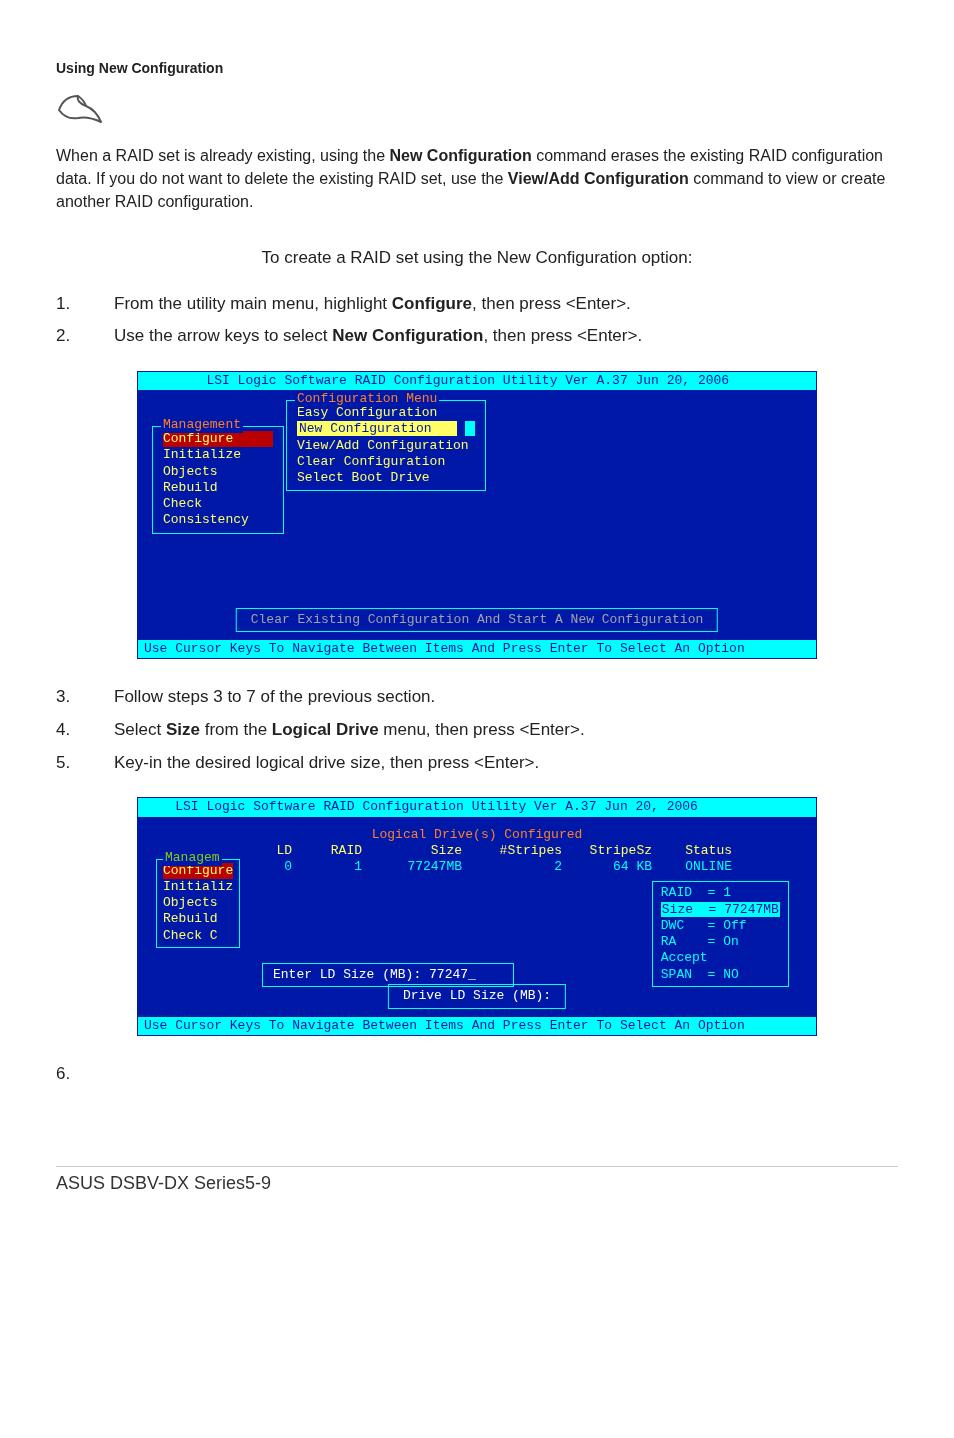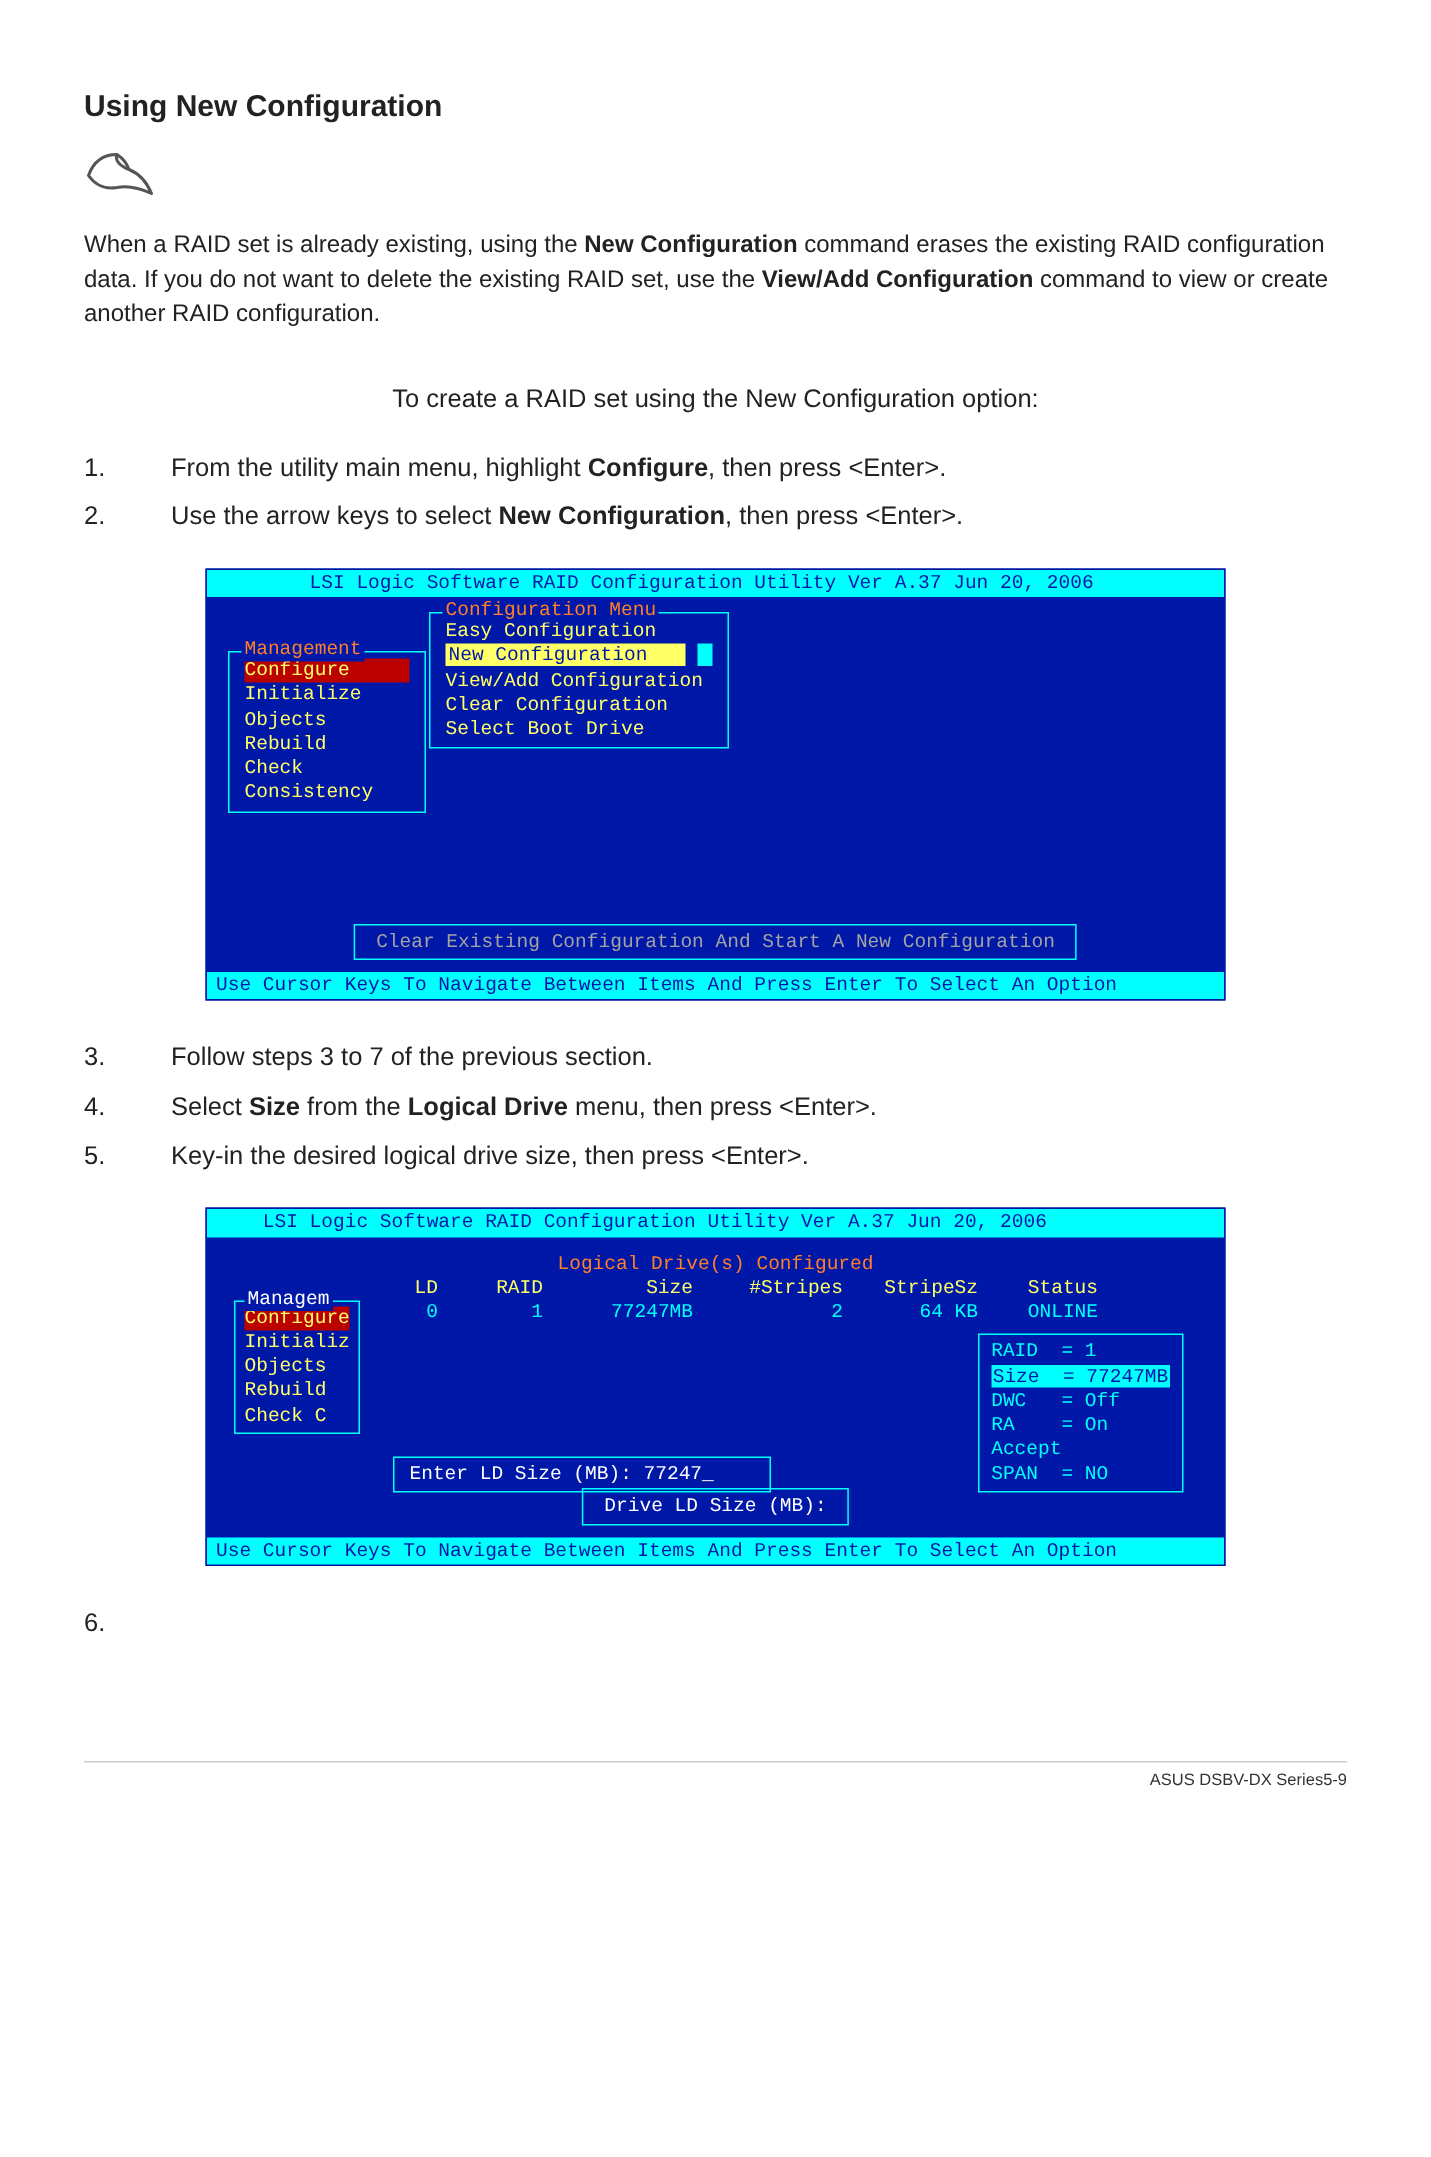--- a/index.html
+++ b/index.html
@@ -1,18 +1,18 @@
 <!DOCTYPE html>
 <html><head>
 <meta charset="utf-8">
 <style>
   * { box-sizing: border-box; margin: 0; padding: 0; }
   html, body { width: 954px; background: #fff; font-family: Arial, Helvetica, sans-serif; color: #222; }
   body { padding: 60px 56px 30px 56px; }
-  h2.section { font-size: 20px; font-weight: bold; margin-bottom: 14px; }
+  h2.section { font-size: 14px; font-weight: bold; margin-bottom: 14px; }
   .note-block { display: flex; align-items: flex-start; gap: 12px; padding: 0 0 16px 0; margin-bottom: 18px; flex-direction: column; }
   .note-icon { flex: 0 0 auto; }
   .note-icon svg { width: 48px; height: 38px; }
   .note-text { font-size: 16px; line-height: 1.45; }
   .intro { font-size: 17px; margin-bottom: 24px; text-align: center; }
   ol.steps { list-style: none; font-size: 17px; margin-bottom: 22px; }
   ol.steps li { display: flex; gap: 30px; margin-bottom: 8px; line-height: 1.45; }
   ol.steps li .num { flex: 0 0 28px; }
   .bold { font-weight: bold; }
 
@@ -52,38 +52,38 @@
   }
 
   
   .ld-header { color: #ff7f27; text-align: center; }
   .ld-cols { color: #ffff66; display: grid; grid-template-columns: 40px 70px 100px 100px 90px 80px; justify-content: start; margin-left: 110px; gap: 0; }
   .ld-cols span, .ld-row span { text-align: right; padding-right: 10px; }
   .ld-row { display: grid; grid-template-columns: 40px 70px 100px 100px 90px 80px; margin-left: 110px; }
   .side-box {
     position: absolute; left: 18px; top: 42px; border: 1px solid #00ffff; padding: 3px 6px;
   }
-  .side-box .lbl { position: absolute; top: -10px; left: 6px; background: #0018a8; color: #ffffff; padding: 0 2px; }
+  .side-box .lbl { position: absolute; top: -10px; left: 6px; background: #0018a8; color: #84cc16; padding: 0 2px; }
   .side-box div { color: #ffff66; white-space: nowrap; }
   .size-input {
     border: 1px solid #00ffff; color: #ffffff; display: inline-block;
     padding: 3px 10px; margin-left: 110px; margin-top: 42px; width: 252px;
     white-space: pre;
   }
   .params-box {
     border: 1px solid #00ffff; padding: 3px 8px; display: inline-block;
     margin-left: 130px; margin-top: 6px;
   }
   .params-box div { white-space: pre; }
   .bottom-box2 {
     position: absolute; left: 50%; transform: translateX(-50%); bottom: 8px;
     border: 1px solid #00ffff; color: #ffffff; padding: 3px 14px; white-space: nowrap;
   }
 
-  .footer { display: flex; justify-content: flex-end; font-size: 11px; color: #333; margin-top: 80px; border-top: 1px solid #ccc; padding-top: 6px; }
+  .footer { display: flex; justify-content: flex-start; font-size: 18px; color: #333; margin-top: 80px; border-top: 1px solid #ccc; padding-top: 6px; }
 </style>
 </head>
 <body>
 
 <h2 class="section">Using New Configuration</h2>
 
 <div class="note-block">
   <div class="note-icon">
     <svg viewBox="0 0 48 38">
       <path d="M3 20 Q 8 6 22 6 Q 20 12 30 16 Q 40 20 45 32 Q 32 26 22 28 Q 10 30 3 20 Z" fill="none" stroke="#555" stroke-width="2" stroke-linejoin="round"></path>

